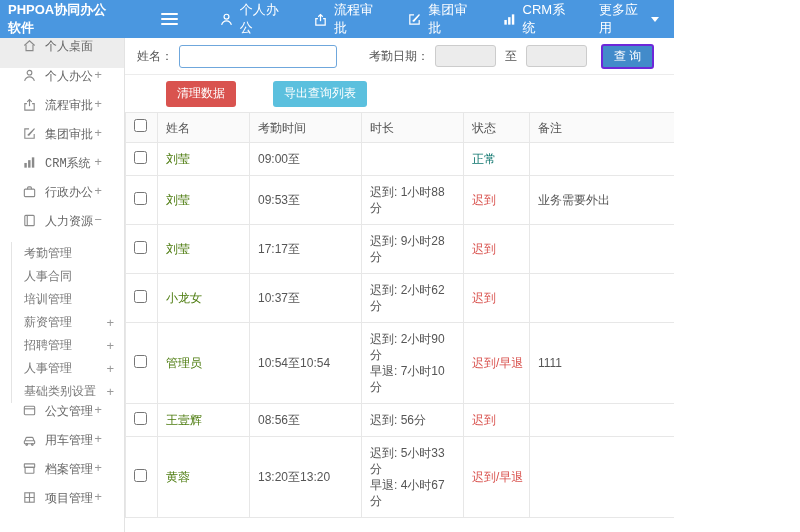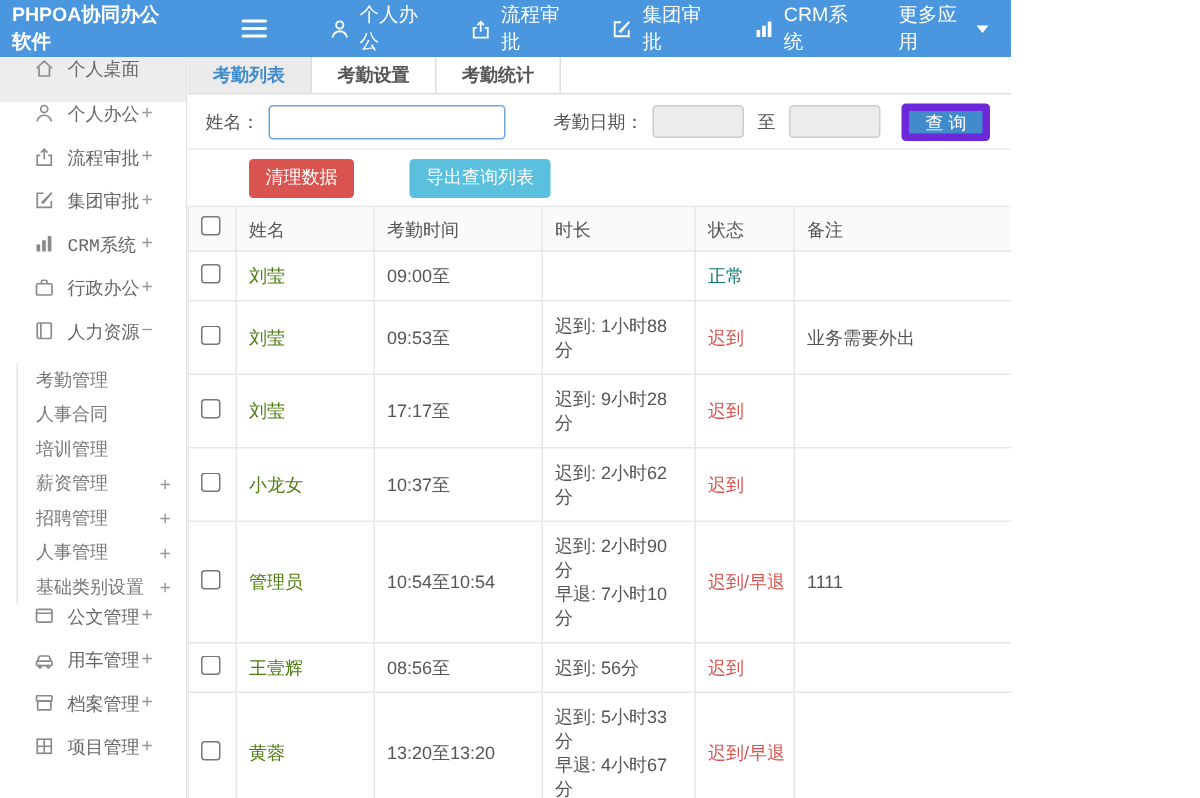--- a/index.html
+++ b/index.html
@@ -33,21 +33,21 @@
   .tabs { height:25px; flex:0 0 25px; display:flex; border-bottom:1px solid #ddd; background:#fff; }
   .tab { padding:0 17px; line-height:24px; font-size:12px; font-weight:bold; color:#555; border-right:1px solid #ddd; cursor:pointer; }
   .tab.active { background:#ebebeb; color:#428bca; }
 
   .filter { height:37px; flex:0 0 37px; display:flex; align-items:center; padding-left:12px; font-size:12px; color:#555; border-bottom:1px solid #ececec; }
   .filter label { margin-right:6px; }
   .inp-name { width:158px; height:23px; border:1px solid #6fa7dc; border-radius:3px; outline:none; padding:0 5px; font-size:12px; }
   .lbl-date { margin-left:32px; }
   .inp-date { width:61px; height:22px; background:#ececec; border:1px solid #ccc; border-radius:3px; }
   .to-lbl { margin:0 9px; }
-  .btn-search { margin-left:14px; height:25px; padding:0 11px; background:#428bca; color:#fff; border:5px solid #6d28d9; border-radius:3px; font-size:12px; cursor:pointer; }
+  .btn-search { margin-left:14px; height:25px; padding:0 11px; background:#428bca; color:#fff; border:2px solid #6d28d9; border-radius:3px; font-size:12px; cursor:pointer; }
 
   .actions { height:37px; flex:0 0 37px; display:flex; align-items:center; padding-left:12px; gap:8px; }
   .btn { height:26px; padding:0 11px; border-radius:3px; font-size:12px; color:#fff; border:none; cursor:pointer;margin-left:29px; }
   .btn-danger { background:#d9534f; }
   .btn-info { background:#5bc0de; }
 
   
   .tblwrap { flex:1; overflow:hidden; }
   table { width:675px; border-collapse:collapse; table-layout:fixed; font-size:12px; color:#555; }
   th,td { border:1px solid #e7e7e7; padding:8px 8px; text-align:left; vertical-align:middle; font-weight:normal; line-height:16px; overflow:hidden; }
@@ -236,25 +236,20 @@
         <span class="sicon"><svg width="15" height="15" viewBox="0 0 16 16" fill="none" stroke="currentColor" stroke-width="1.2">
               <rect x="3" y="3" width="10" height="10"></rect>
               <path d="M8 3v10M3 8h10"></path>
             </svg></span>
         <span>项目管理</span>
         <span class="exp">+</span>
       </div>
     </div>
 
     <div class="main">
-      <div class="tabs">
-        <div class="tab active">考勤列表</div>
-        <div class="tab">考勤设置</div>
-        <div class="tab">考勤统计</div>
-      </div>
 
       <div class="filter">
         <label>姓名：</label>
         <input class="inp-name" type="text" value="" style="">
         <label class="lbl-date">考勤日期：</label>
         <input class="inp-date" type="text" value="" style="">
         <span class="to-lbl">至</span>
         <input class="inp-date" type="text" value="" style="">
         <button class="btn-search">查 询</button>
       </div>

